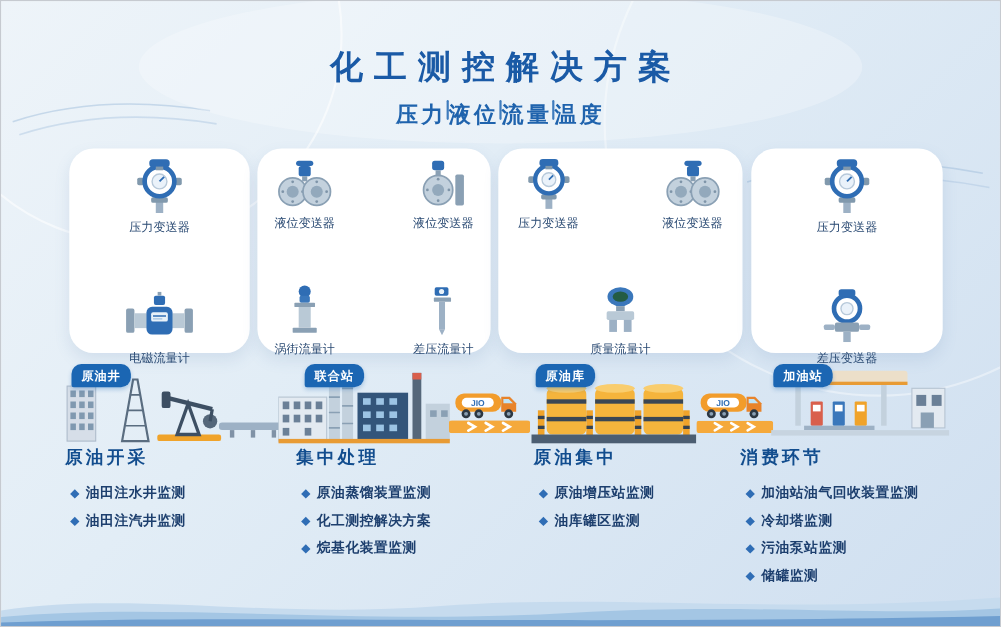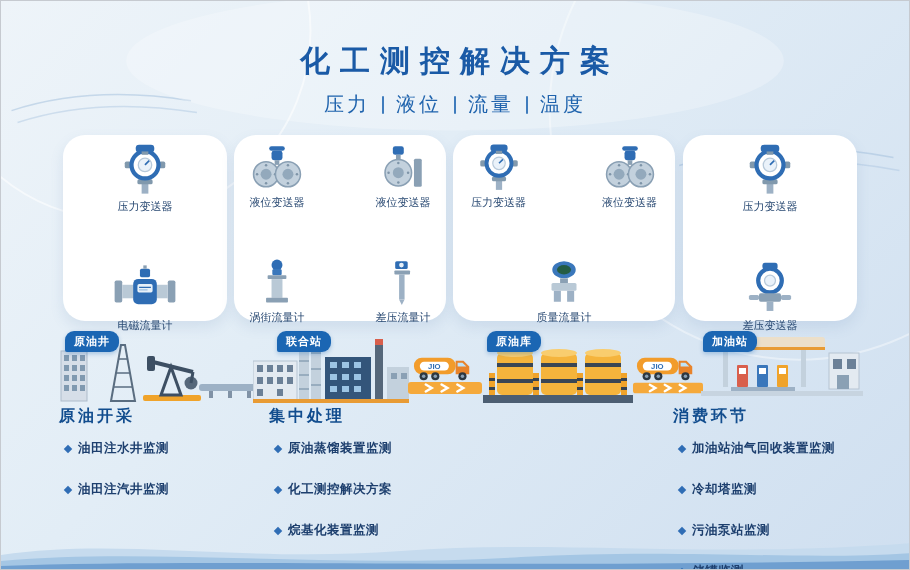--- a/index.html
+++ b/index.html
@@ -7,21 +7,21 @@
     position:relative;width:910px;height:570px;overflow:hidden;box-sizing:border-box;
     background:linear-gradient(135deg,#eef4f9 0%,#e2edf6 40%,#cfdff0 100%);
     font-family:"Liberation Sans","DejaVu Sans",sans-serif;
     border:1px solid #c6cad0;
   }
   .bg-svg{position:absolute;left:0;top:0;width:100%;height:100%;pointer-events:none;}
 
   .title{position:absolute;top:40px;left:0;width:100%;text-align:center;
     font-size:30px;font-weight:800;color:#1a5aa6;letter-spacing:10px;text-indent:10px;}
   .subtitle{position:absolute;top:90px;left:0;width:100%;display:flex;justify-content:center;
-    align-items:center;gap:12px;font-size:20px;color:#1f63ad;font-weight:400;letter-spacing:3px;}
+    font-size:20px;color:#1f63ad;font-weight:700;letter-spacing:3px;}
   .subtitle .sep{width:2px;height:18px;background:#3f7cbd;border-radius:1px;}
 
   .card{position:absolute;top:134px;height:186px;background:#ffffff;border-radius:22px;
     box-shadow:0 6px 14px rgba(90,130,175,0.14);display:grid;padding:8px 4px;box-sizing:border-box;gap:48px;}
   .card1{left:62px;width:164px;grid-template-rows:1fr 1fr;}
   .card2{left:233px;width:212px;grid-template-columns:1fr 1fr;grid-template-rows:1fr 1fr;}
   .card3{left:452px;width:222px;grid-template-columns:1fr 1fr;grid-template-rows:1fr 1fr;}
   .card4{left:682px;width:174px;grid-template-rows:1fr 1fr;}
   .span2{grid-column:1 / span 2;}
   .instr{display:flex;flex-direction:column;align-items:center;justify-content:flex-end;gap:2px;}
@@ -44,21 +44,21 @@
   #arrow2{left:632px;top:381px;width:70px;height:12px;}
   #truck2{left:635px;top:350px;width:64px;height:33px;}
   #scene-station{left:700px;top:330px;width:162px;height:74px;}
 
   .scol{position:absolute;top:405px;z-index:2;}
   .sc1{left:58px;width:150px;}
   .sc2{left:268px;width:150px;}
   .sc3{left:484px;width:140px;}
   .sc4{left:672px;width:190px;}
   .stage-title{font-size:16px;font-weight:800;color:#124d8e;letter-spacing:3px;margin-bottom:13px;}
-  .bullets{display:flex;flex-direction:column;gap:24px;padding-left:6px;}
+  .bullets{display:flex;flex-direction:column;gap:8px;padding-left:6px;}
   .bullet{display:flex;align-items:center;gap:7px;}
   .dia{width:6px;height:6px;background:#2f6db5;transform:rotate(45deg);flex:0 0 auto;}
   .bullet-text{font-size:12.5px;color:#1d3f6e;font-weight:600;letter-spacing:0.5px;white-space:nowrap;}
 
   #bottom-wave{position:absolute;left:0;bottom:0;width:910px;height:40px;z-index:1;}
 </style>
 </head>
 <body>
 
 <div class="canvas">
@@ -444,20 +444,33 @@
           <span class="dia"></span>
           <span class="bullet-text">化工测控解决方案</span>
         </div>
       <div class="bullet">
           <span class="dia"></span>
           <span class="bullet-text">烷基化装置监测</span>
         </div>
     </div>
   </div>
 
+  <div class="scol sc3">
+    <div class="stage-title">原油集中</div>
+    <div class="bullets">
+      <div class="bullet">
+          <span class="dia"></span>
+          <span class="bullet-text">原油增压站监测</span>
+        </div>
+      <div class="bullet">
+          <span class="dia"></span>
+          <span class="bullet-text">油库罐区监测</span>
+        </div>
+    </div>
+  </div>
 
   <div class="scol sc4">
     <div class="stage-title">消费环节</div>
     <div class="bullets">
       <div class="bullet">
           <span class="dia"></span>
           <span class="bullet-text">加油站油气回收装置监测</span>
         </div>
       <div class="bullet">
           <span class="dia"></span>

